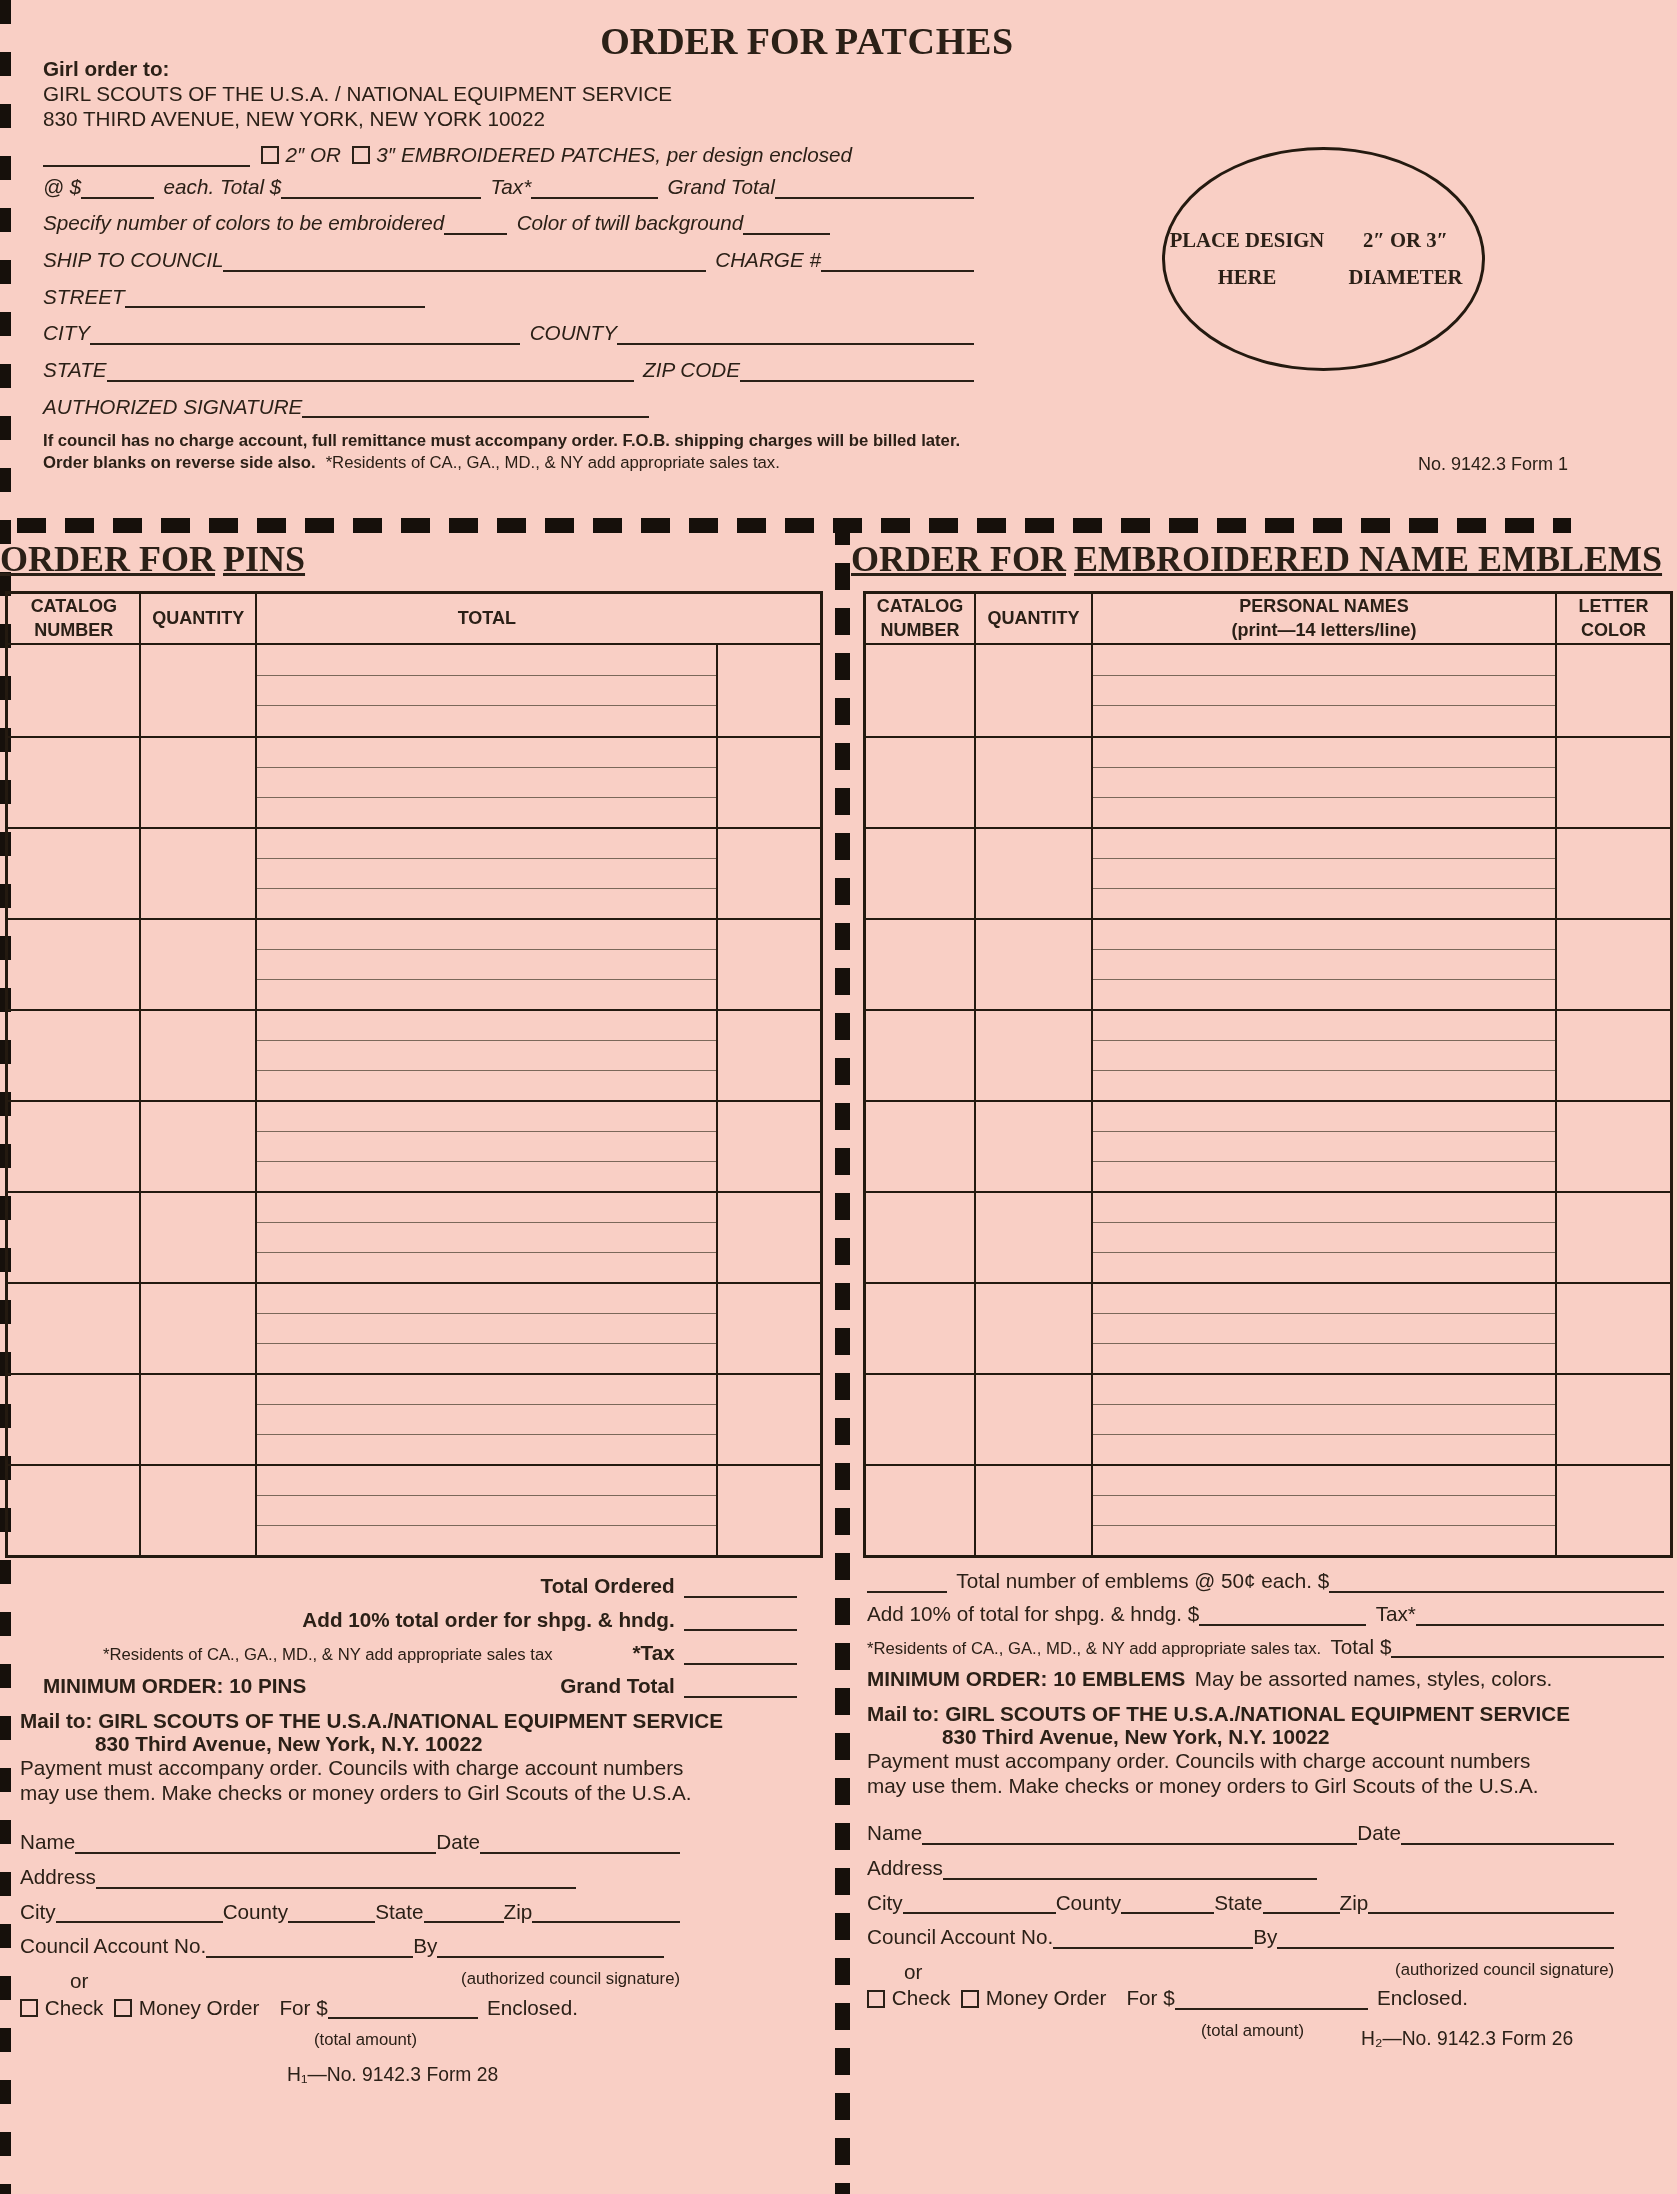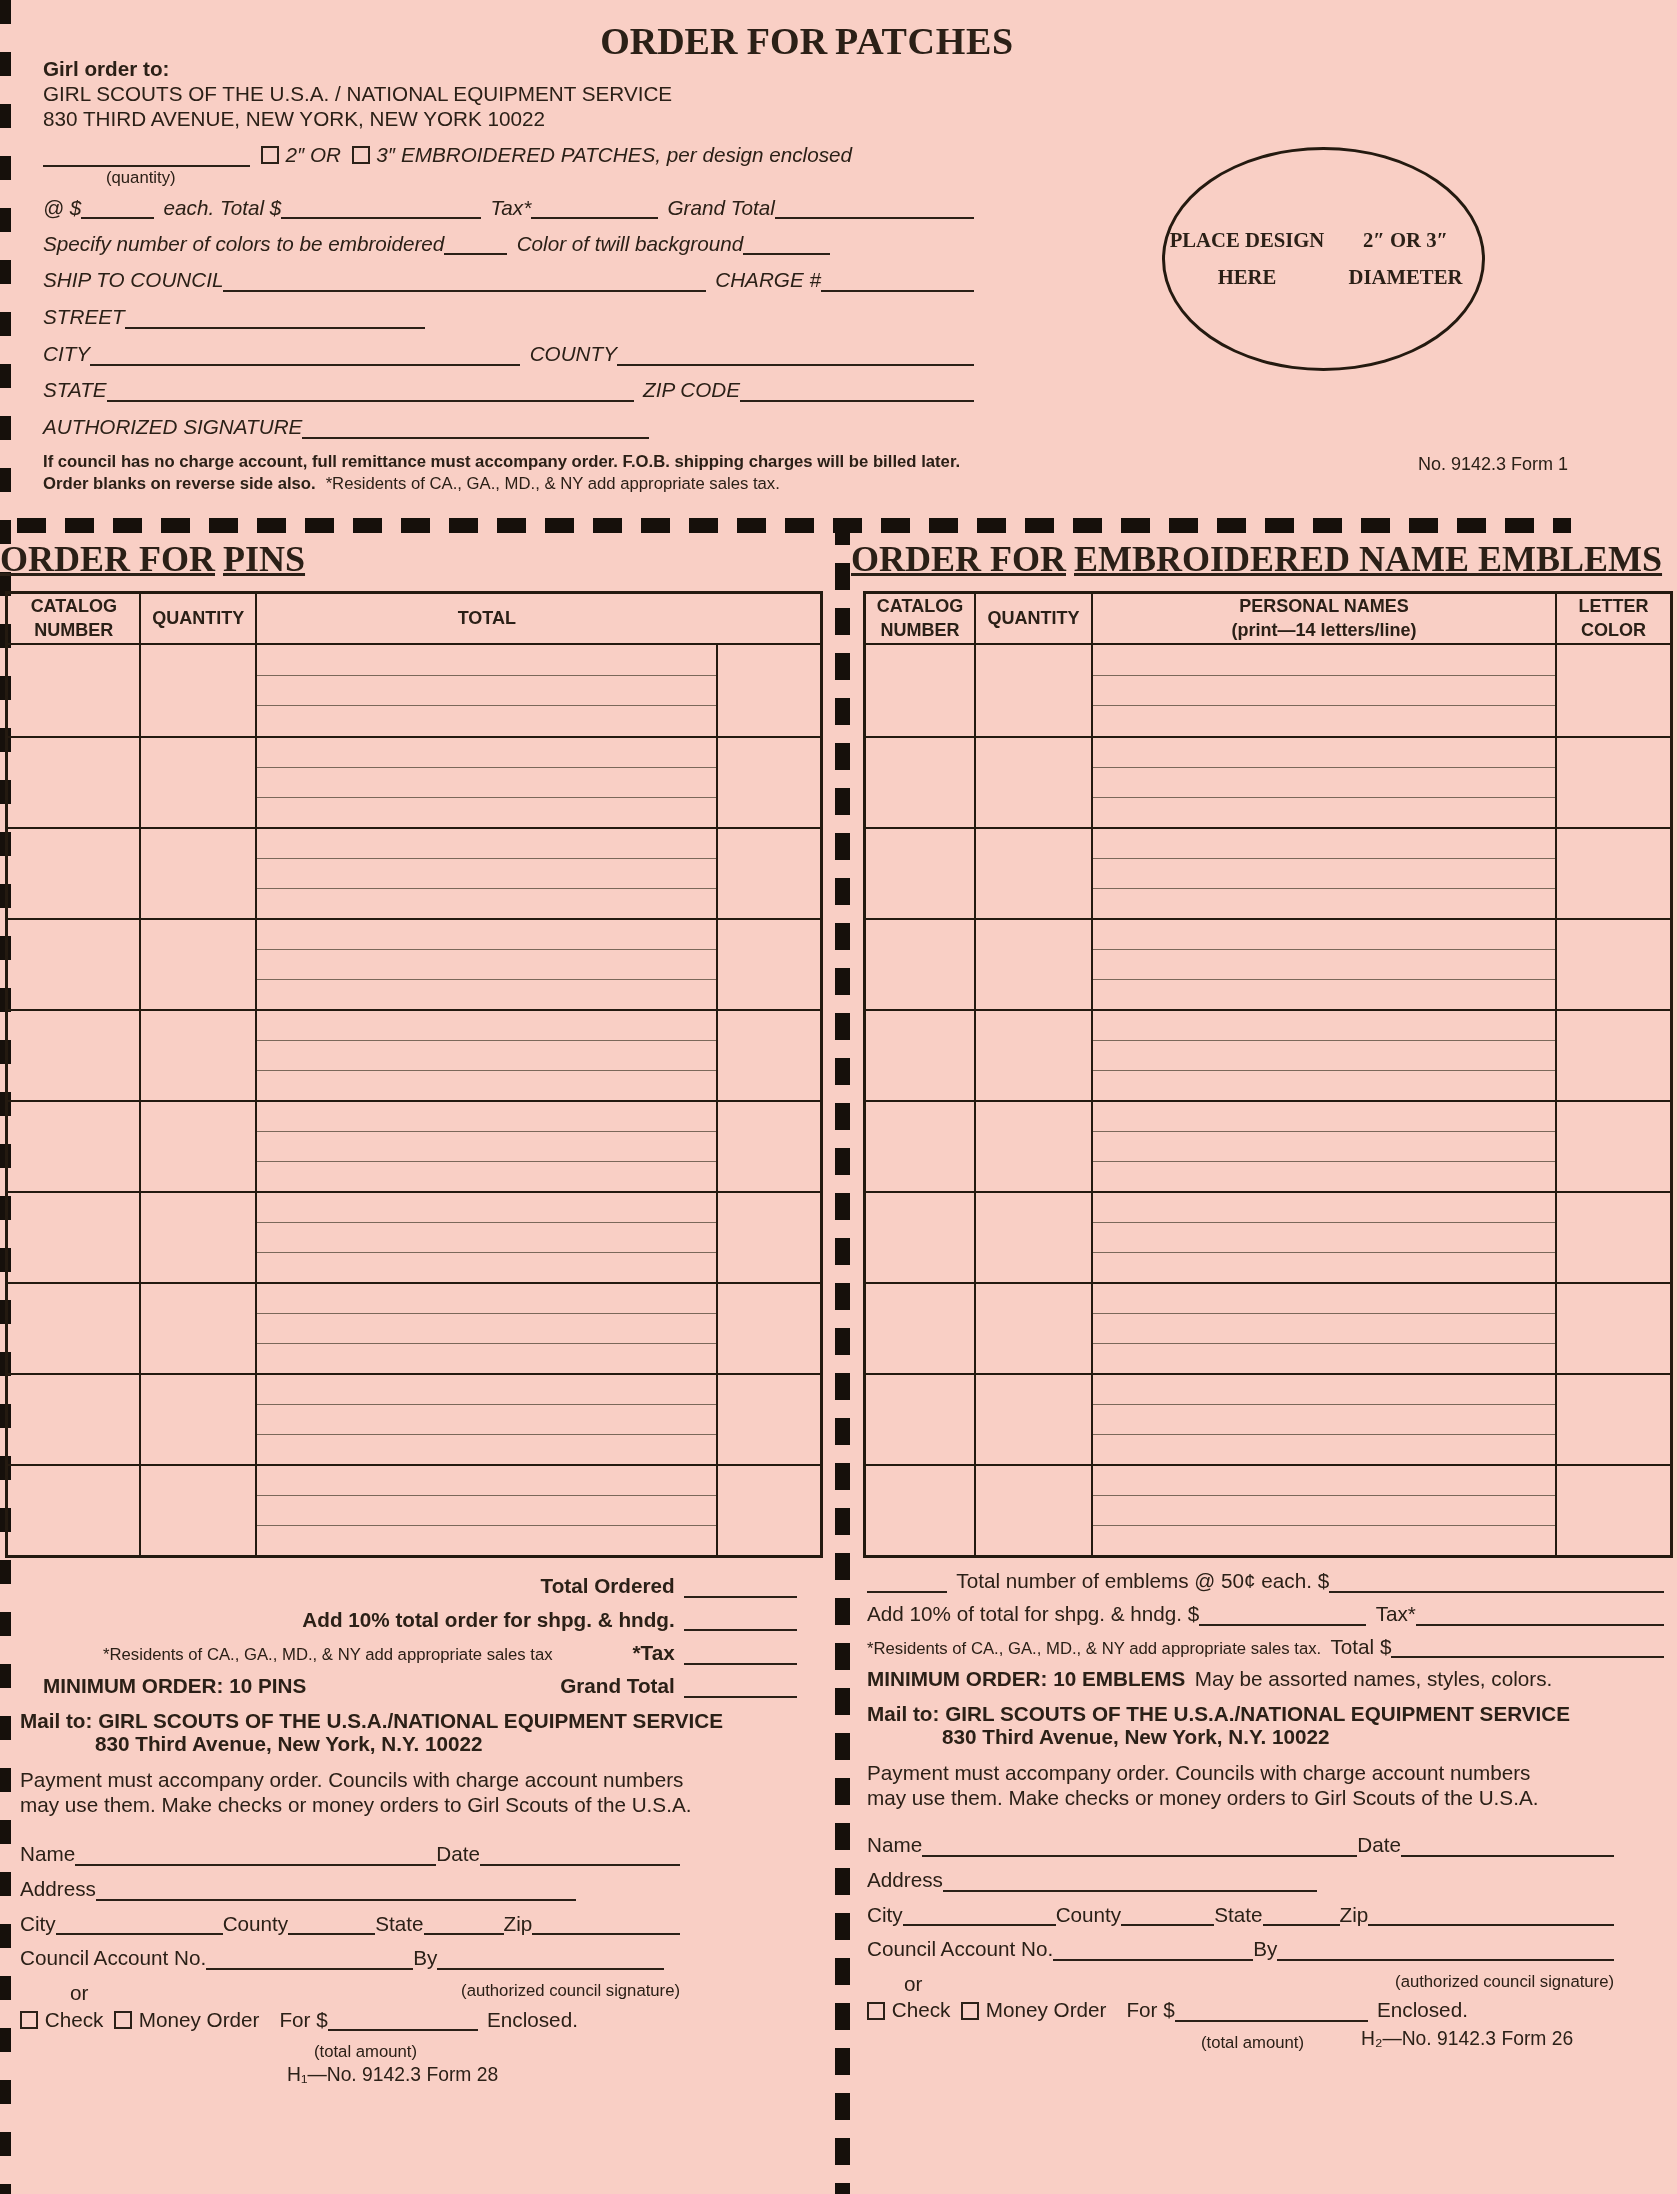--- a/index.html
+++ b/index.html
@@ -95,21 +95,21 @@
   .pins-bottom { position:absolute; left:20px; top:1574px; width:777px; }
   .emblems-bottom { position:absolute; left:867px; top:1569px; width:797px; }
 
   .trow { display:flex; justify-content:flex-end; align-items:flex-end; margin-bottom:9.3px; }
   .trow .lnote { margin-right:auto; }
   .w170 { width:113px; }
   .erow { display:flex; align-items:flex-end; margin-bottom:8.7px; }
 
   .mailto { margin-top:10.7px; font-weight:700; }
   .mailto .indent { margin-left:75px; }
-  .payment { margin-top:12px; }
+  .payment { }
   .payment div { margin-bottom:1.3px; }
 
   .fields { width:660px; margin-top:25px; }
   .efields { width:747px; margin-top:23px; }
   .frow { display:flex; align-items:flex-end; margin-bottom:10.7px; }
   .orline { margin-bottom:2.7px; align-items:flex-start; }
   .amountrow { margin-bottom:0; }
 
   .pins-footer { position:absolute; left:287px; top:2064px; font-size:19.3px; }
   .emblems-footer { position:absolute; left:1361px; top:2028px; font-size:19.3px; }
@@ -139,21 +139,20 @@
     <div class="fl">GIRL SCOUTS OF THE U.S.A. / NATIONAL EQUIPMENT SERVICE</div>
     <div class="fl">830 THIRD AVENUE, NEW YORK, NEW YORK 10022</div>
 
     <div class="row qty-row">
       <span class="bl" style="width:207px"></span>
       <span class="cb"></span>
       <span>2″ OR</span>
       <span class="cb"></span>
       <span>3″ EMBROIDERED PATCHES, per design enclosed</span>
     </div>
-    <div class="caption qty-caption">(quantity)</div>
 
     <div class="row price-row">
       <span>@ $</span>
       <span class="bl" style="width:73px"></span>
       <span class="ml">each. Total $</span>
       <span class="bl" style="width:200px"></span>
       <span class="ml">Tax*</span>
       <span class="bl" style="width:127px"></span>
       <span class="ml">Grand Total</span>
       <span class="bl grow"></span>

